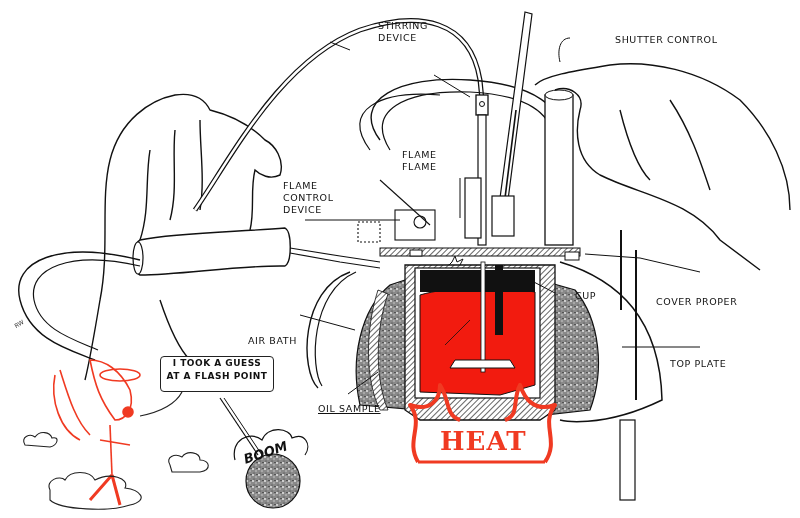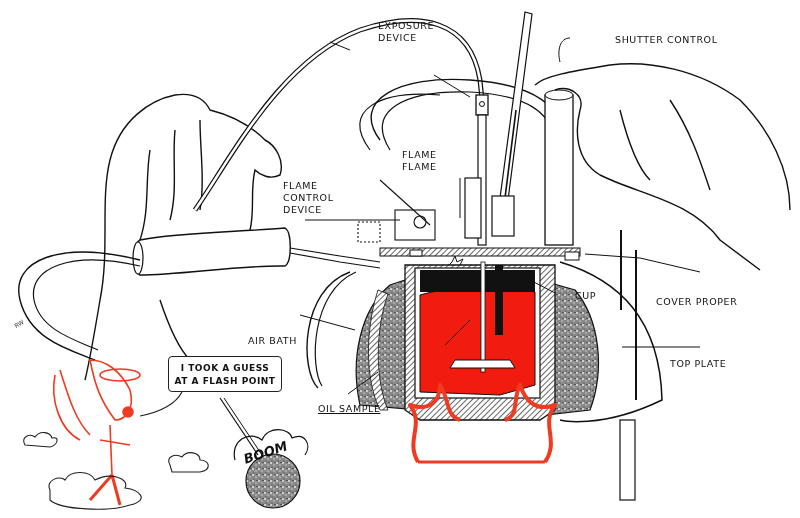--- a/index.html
+++ b/index.html
@@ -1,19 +1,19 @@
 <!DOCTYPE html>
 <html><head>
 <meta charset="utf-8">
 <style>
   html, body { margin: 0; padding: 0; background: #ffffff; }
   body { width: 800px; height: 518px; position: relative; overflow: hidden; font-family: "DejaVu Sans", sans-serif; }
   #stage { position: absolute; left: 0; top: 0; width: 800px; height: 518px; }
   .lbl { position: absolute; font-family: "DejaVu Sans", sans-serif; font-size: 9.5px; letter-spacing: 0.6px; color: #111; line-height: 12px; white-space: nowrap; font-weight: 500; }
-  .bubble { position: absolute; left: 168px; top: 356px; width: 114px; height: 36px; border: 1.5px solid #222; border-radius: 4px; background: #fff; text-align: center; font-size: 9px; font-weight: bold; letter-spacing: 0.5px; line-height: 13px; padding-top: 5px; box-sizing: border-box; color: #111; }
+  .bubble { position: absolute; left: 160px; top: 356px; width: 114px; height: 36px; border: 1.5px solid #222; border-radius: 4px; background: #fff; text-align: center; font-size: 9px; font-weight: bold; letter-spacing: 0.5px; line-height: 13px; box-sizing: border-box; color: #111; }
   .heat { position: absolute; left: 440px; top: 426px; font-family: "DejaVu Serif", serif; font-weight: bold; font-size: 26px; color: #f03a22; letter-spacing: 1px; }
   .boom { position: absolute; left: 243px; top: 445px; font-family: "DejaVu Sans", sans-serif; font-weight: bold; font-style: italic; font-size: 13px; color: #111; transform: rotate(-18deg); }
   .initials { position: absolute; left: 14px; top: 320px; font-size: 6px; color: #333; transform: rotate(-30deg); }
 </style>
 </head>
 <body>
 
 <div id="stage">
 <svg width="800" height="518" viewBox="0 0 800 518" xmlns="http://www.w3.org/2000/svg">
   <defs>
@@ -153,21 +153,21 @@
   <circle cx="273" cy="481" r="27" fill="url(#stipple)" stroke="#111" stroke-width="1.2"></circle>
   <path d="M235 460 C230 440 250 430 262 440 C268 425 290 428 292 438 C305 432 312 445 305 455" fill="none" stroke="#111" stroke-width="1.2"></path>
   <line x1="220" y1="398" x2="258" y2="455" stroke="#111" stroke-width="1.2"></line>
   <line x1="224" y1="398" x2="262" y2="455" stroke="#111" stroke-width="1"></line>
 
   <path d="M182 392 C175 405 160 412 140 416" fill="none" stroke="#222" stroke-width="1.2"></path>
 </svg>
 
   
   <div class="lbl" style="left:378px;top:20px;">
-    <div>EXPOSURE</div>
+    <div>STIRRING</div>
     <div>DEVICE</div>
   </div>
   <div class="lbl" style="left:595px;top:34px;margin-left:20px;">SHUTTER CONTROL</div>
   <div class="lbl" style="left:402px;top:149px;text-align:center;">
     <div>FLAME</div>
     <div>FLAME</div>
   </div>
   <div class="lbl" style="left:283px;top:180px;">
     <div>FLAME</div>
     <div>CONTROL</div>
@@ -176,15 +176,16 @@
   <div class="lbl" style="left:567px;top:290px;padding-left:8px;">CUP</div>
   <div class="lbl" style="left:656px;top:296px;">COVER PROPER</div>
   <div class="lbl" style="left:248px;top:291px;margin-top:44px;">AIR BATH</div>
   <div class="lbl" style="left:670px;top:358px;">TOP PLATE</div>
   <div class="lbl" style="left:318px;top:403px;text-decoration:underline;">OIL SAMPLE</div>
 
   <div class="bubble">
     <div>I TOOK A GUESS</div>
     <div>AT A FLASH POINT</div>
   </div>
+  <div class="heat">HEAT</div>
   <div class="boom">BOOM</div>
   <div class="initials">RW</div>
 </div>
 
 </body></html>

